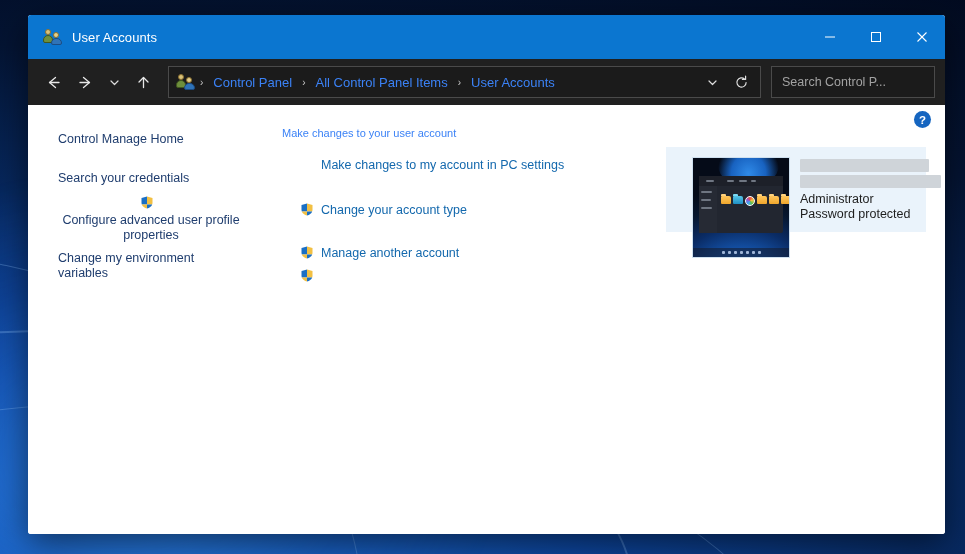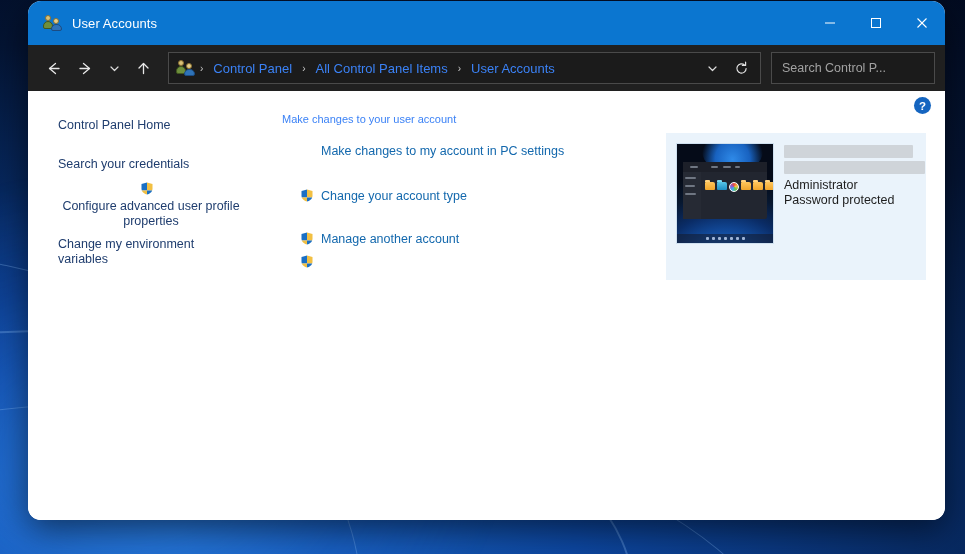--- a/index.html
+++ b/index.html
@@ -28,23 +28,23 @@
   .glow {
     position: absolute; left: -260px; bottom: -180px;
     width: 760px; height: 560px;
     background: radial-gradient(ellipse at center, rgba(60,150,255,0.45) 0%, rgba(30,100,220,0.18) 45%, rgba(0,0,0,0) 72%);
     filter: blur(2px);
   }
 
   
   #window {
     position: absolute;
-    left: 28px; top: 1px;
+    left: 28px; top: 15px;
     width: 917px; height: 519px;
-    border-radius: 13px;
+    border-radius: 3px;
     box-shadow: 0 10px 34px rgba(0,0,0,0.55);
     overflow: hidden;
     background: #ffffff;
   }
 
   
   #titlebar {
     height: 44px;
     background: #0b76d0;
     display: flex; align-items: center;
@@ -178,27 +178,27 @@
     margin-bottom: 6px;
     line-height: 17px;
   }
   .task-link.plain { padding-left: 21px; }
   .task-gap-lg { height: 22px; }
   .task-gap-sm { height: 20px; }
 
   
   #account-panel {
     width: 260px;
-    height: 147px;
+    height: 85px;
     background: #eaf3fb;
     margin-left: 42px;
     margin-top: -10px;
     display: flex;
     align-items: flex-start;
-    padding: 10px 0 0 10px;
+    padding: 10px 0 0 26px;
     box-sizing: border-box;
     flex: none;
   }
   #account-pic {
     width: 98px; height: 101px;
     flex: none;
     position: relative;
     overflow: hidden;
     background: #0a1020;
     border: 1px solid #cfe0ef;
@@ -373,21 +373,21 @@
         <svg width="14" height="14" viewBox="0 0 14 14">
           <circle cx="6" cy="6" r="4" fill="none" stroke="#d8d8d8" stroke-width="1.2"></circle>
           <line x1="9.1" y1="9.1" x2="12.6" y2="12.6" stroke="#d8d8d8" stroke-width="1.2" stroke-linecap="round"></line>
         </svg>
       </div>
     </div>
 
     <div id="body">
 
       <div id="sidebar">
-        <a class="side-link">Control Panel Home</a>
+        <a class="side-link">Control Manage Home</a>
         <div class="side-gap"></div>
         <a class="side-link">Search your credentials</a>
         <div style="position:relative;text-align:center;">
           <span class="shield side-shield">
             <svg class="sv" viewBox="0 0 14 15">
               <path d="M7 0.6 L13.2 2.3 L13.2 7.3 C13.2 11 10.4 13.4 7 14.4 C3.6 13.4 0.8 11 0.8 7.3 L0.8 2.3 Z" fill="#ffffff"></path>
               <path d="M7 1.4 L12.5 2.9 L12.5 7.3 C12.5 8.1 12.4 8.8 12.2 9.4 L7 9.4 Z" fill="#f2c043"></path>
               <path d="M7 1.4 L1.5 2.9 L1.5 7.3 C1.5 8.1 1.6 8.8 1.8 9.4 L7 9.4 Z" fill="#1a6fc4"></path>
               <path d="M1.8 9.4 L7 9.4 L7 13.6 C4.5 12.8 2.7 11.4 1.8 9.4 Z" fill="#f2c043"></path>
               <path d="M12.2 9.4 L7 9.4 L7 13.6 C9.5 12.8 11.3 11.4 12.2 9.4 Z" fill="#1a6fc4"></path>

